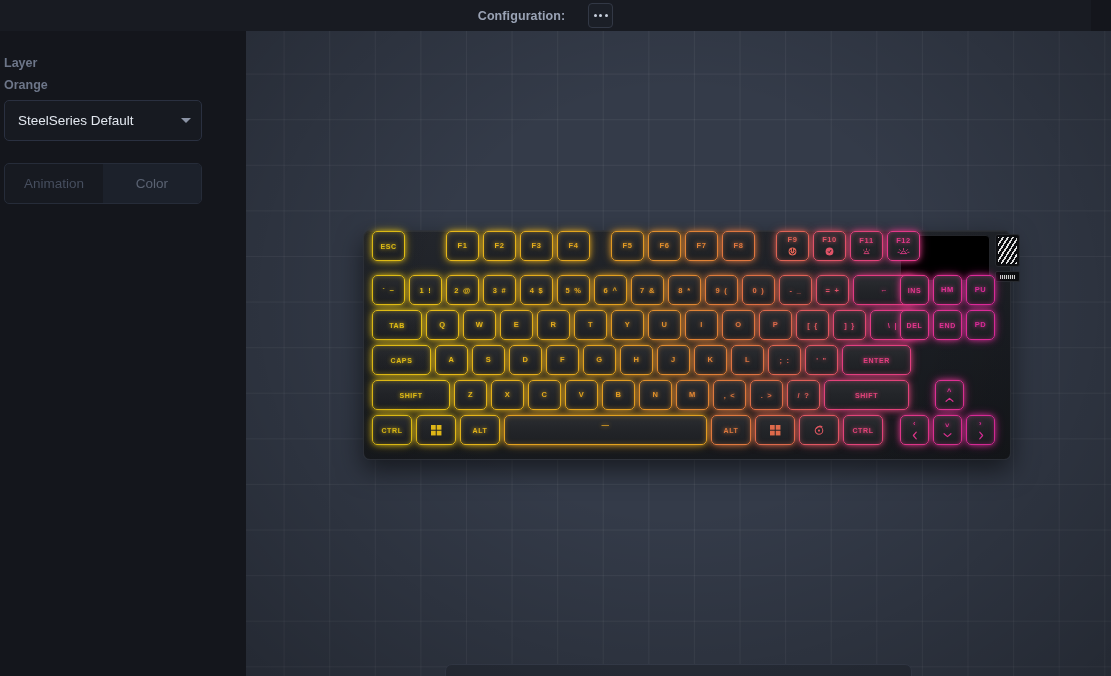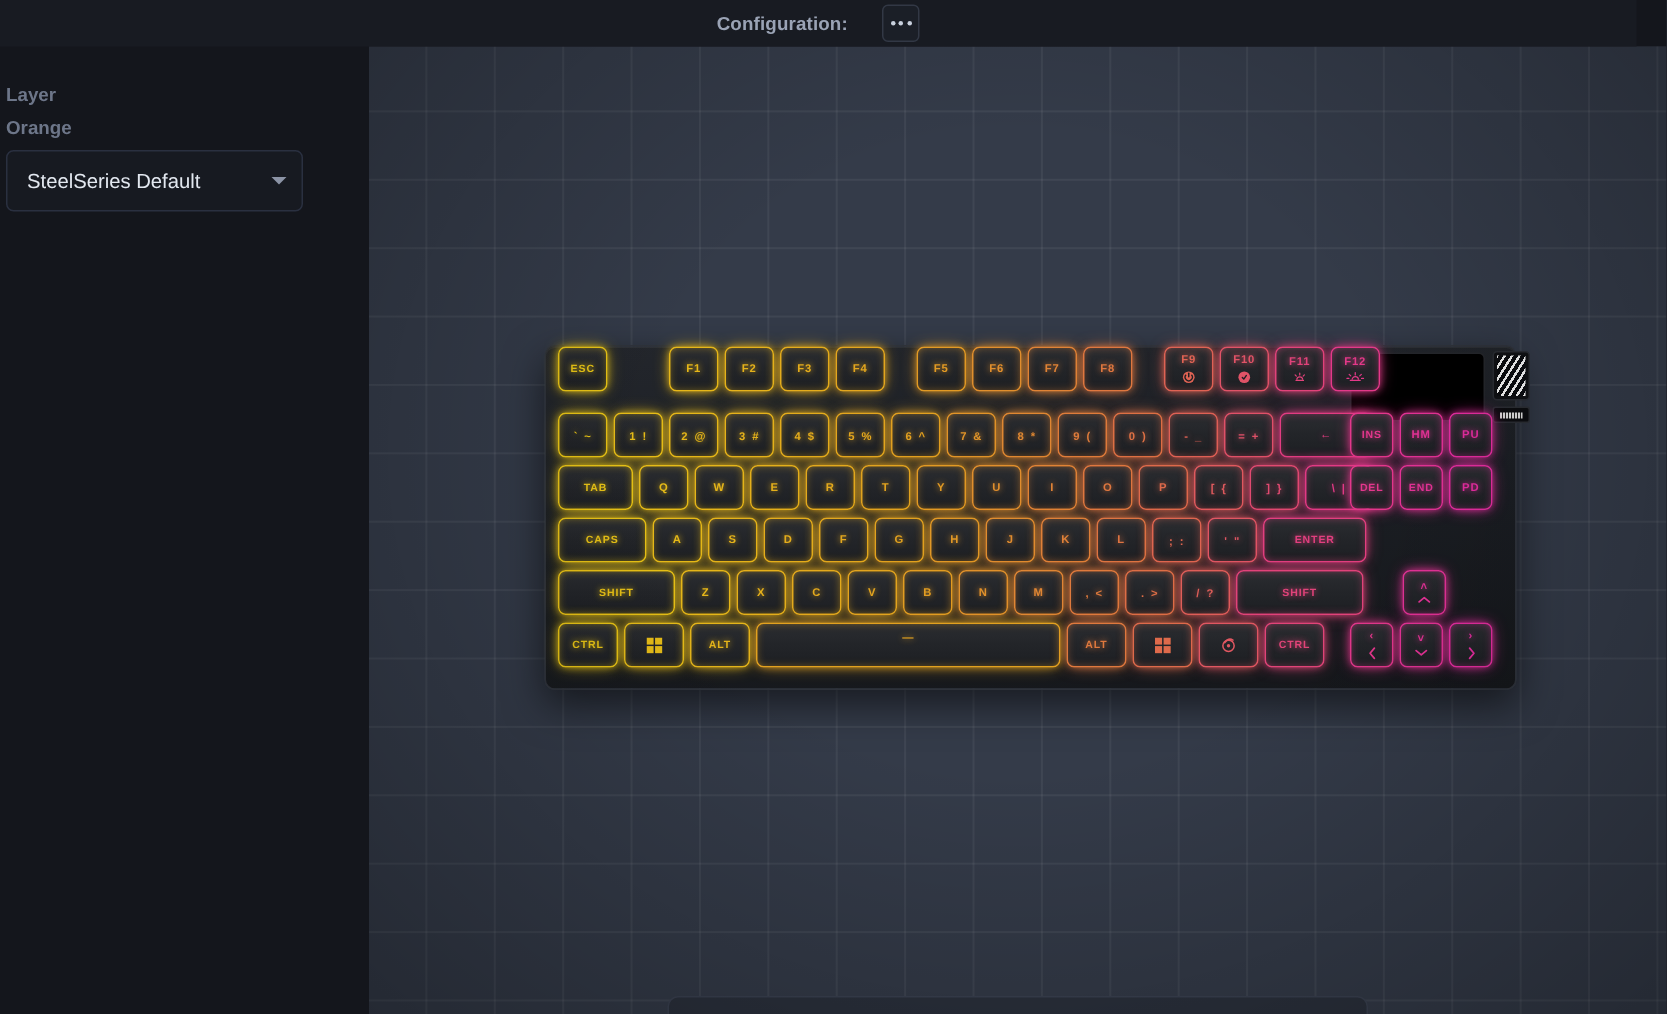--- a/index.html
+++ b/index.html
@@ -143,20 +143,24 @@
 
   <div class="sidebar">
     <div class="field-label">Layer</div>
 
     <div class="field-label">Orange</div>
     <div class="dropdown">
       <span class="val">SteelSeries Default</span>
       <span class="caret"></span>
     </div>
 
+    <div class="seg">
+      <div class="s-off">Animation</div>
+      <div class="s-on">Color</div>
+    </div>
   </div>
 
   <div class="canvas">
     <div class="kb" id="kb">
       <div class="oled"></div>
       <div class="roller">
           <i></i>
         </div>
       <div class="mutebtn">
           <i></i>

